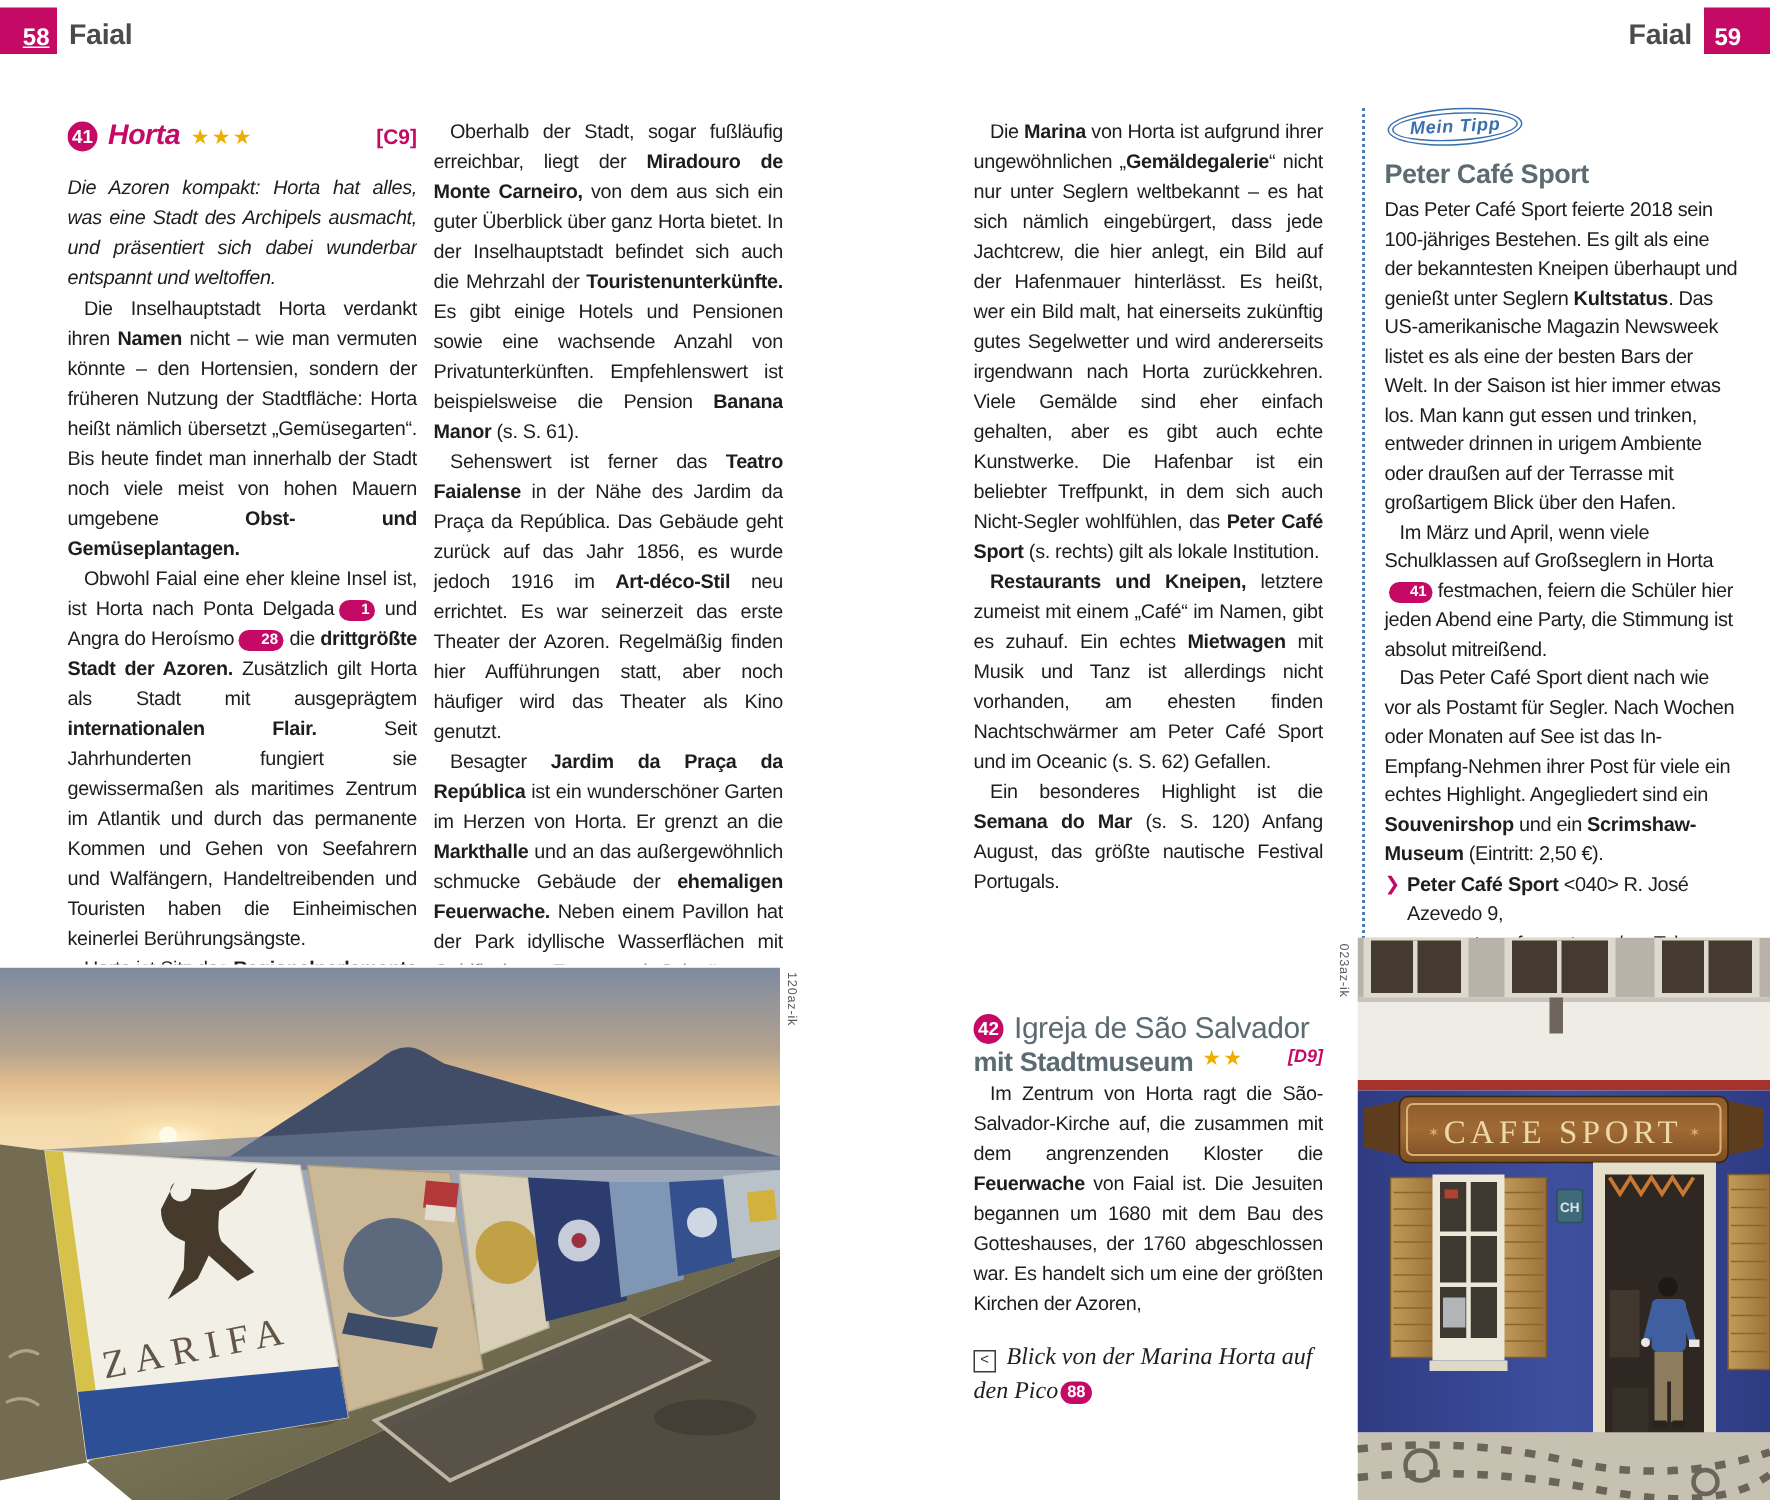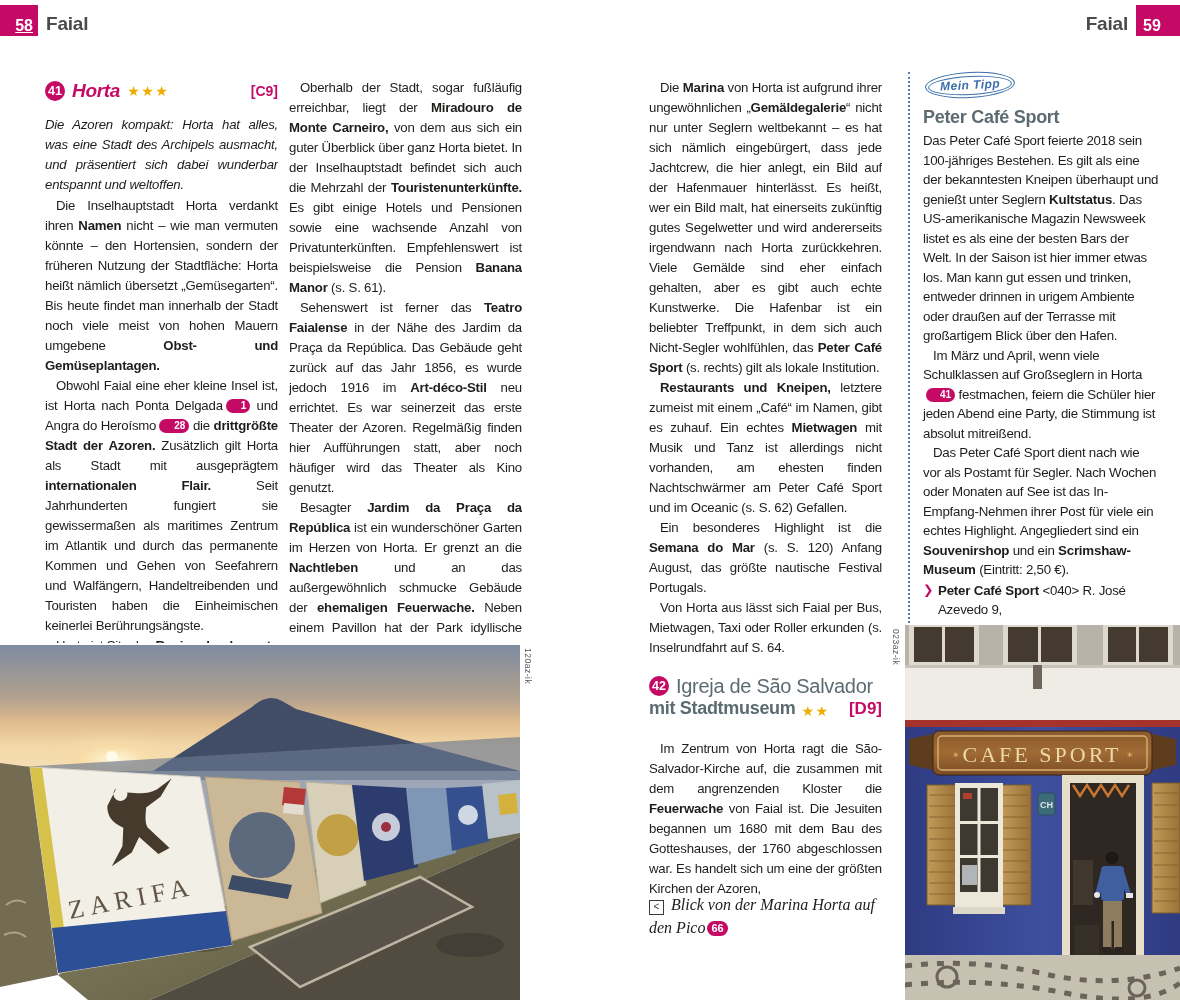--- a/index.html
+++ b/index.html
@@ -39,23 +39,23 @@
   .sec-head{display:flex;align-items:center;gap:7px;margin-bottom:13px;}
   .sec-badge{flex:0 0 auto;width:20px;height:20px;border-radius:50%;background:var(--mag);
     color:#fff;font-size:12.5px;font-weight:bold;display:inline-flex;align-items:center;justify-content:center;}
   .sec-title{font-size:19px;font-weight:bold;color:var(--mag);letter-spacing:-.3px;font-style:italic;}
   .stars{color:var(--gold);font-size:14px;letter-spacing:1.5px;}
   .gridref{margin-left:auto;color:var(--mag);font-weight:bold;font-size:14px;}
   
   .art42{position:absolute;left:649px;top:675px;width:233px;}
   .h42line{display:flex;align-items:center;gap:7px;}
   .h42line .t{font-size:20px;font-weight:normal;color:var(--hgray);letter-spacing:-.3px;line-height:22px;}
-  .h42line2{display:flex;align-items:flex-end;gap:6px;margin-bottom:20px;}
+  .h42line2{display:flex;align-items:flex-start;gap:6px;margin-bottom:0;}
   .h42line2 .t{font-size:18px;font-weight:bold;color:var(--hgray);letter-spacing:-.3px;line-height:22px;}
-  .h42line2 .gridref{font-size:17px;}
+  .h42line2 .gridref{font-size:12px;font-style:italic;}
   
   .ibadge{display:inline-block;background:var(--mag);color:#fff;font-weight:bold;
     font-size:10px;line-height:14px;min-width:8px;padding:0 4px;border-radius:9px;
     text-align:center;vertical-align:1px;margin-left:3px;letter-spacing:0;}
   
   .caption{position:absolute;left:649px;top:893px;width:230px;
     font-family:"Liberation Serif","DejaVu Serif",serif;font-style:italic;
     font-size:16px;line-height:23px;color:#20201e;}
   .cap-icon{display:inline-block;width:13px;height:13px;border:1.2px solid #3a3a3a;
     font-style:normal;font-size:10px;line-height:12px;text-align:center;color:#3a3a3a;
@@ -106,45 +106,44 @@
   </div>
   <p class="intro">Die Azoren kompakt: Horta hat alles, was eine Stadt des Archipels ausmacht, und präsentiert sich dabei wunderbar entspannt und weltoffen.</p>
   <p class="ind">Die Inselhauptstadt Horta verdankt ihren <b>Namen</b> nicht – wie man vermuten könnte – den Hortensien, sondern der früheren Nutzung der Stadtfläche: Horta heißt nämlich übersetzt „Gemüsegarten“. Bis heute findet man innerhalb der Stadt noch viele meist von hohen Mauern umgebene <b>Obst- und Gemüseplantagen.</b></p>
   <p class="ind">Obwohl Faial eine eher kleine Insel ist, ist Horta nach Ponta Delgada<span class="ibadge">1</span> und Angra do Heroísmo<span class="ibadge">28</span> die <b>drittgrößte Stadt der Azoren.</b> Zusätzlich gilt Horta als Stadt mit ausgeprägtem <b>internationalen Flair.</b> Seit Jahrhunderten fungiert sie gewissermaßen als maritimes Zentrum im Atlantik und durch das permanente Kommen und Gehen von Seefahrern und Walfängern, Handeltreibenden und Touristen haben die Einheimischen keinerlei Berührungsängste.</p>
   <p class="ind">Horta ist Sitz des <b>Regionalparlaments</b> der Azoren.</p>
 </section>
 
 <section class="col col2">
   <p class="ind">Oberhalb der Stadt, sogar fußläufig erreichbar, liegt der <b>Miradouro de Monte Carneiro,</b> von dem aus sich ein guter Überblick über ganz Horta bietet. In der Inselhauptstadt befindet sich auch die Mehrzahl der <b>Touristenunterkünfte.</b> Es gibt einige Hotels und Pensionen sowie eine wachsende Anzahl von Privatunterkünften. Empfehlenswert ist beispielsweise die Pension <b>Banana Manor</b> (s. S. 61).</p>
   <p class="ind">Sehenswert ist ferner das <b>Teatro Faialense</b> in der Nähe des Jardim da Praça da República. Das Gebäude geht zurück auf das Jahr 1856, es wurde jedoch 1916 im <b>Art-déco-Stil</b> neu errichtet. Es war seinerzeit das erste Theater der Azoren. Regelmäßig finden hier Aufführungen statt, aber noch häufiger wird das Theater als Kino genutzt.</p>
-  <p class="ind">Besagter <b>Jardim da Praça da República</b> ist ein wunderschöner Garten im Herzen von Horta. Er grenzt an die <b>Nachtleben</b> und an das außergewöhnlich schmucke Gebäude der <b>ehemaligen Feuerwache.</b> Neben einem Pavillon hat der Park idyllische Wasserflächen mit Goldfischen, Enten und Schwänen zu bieten.</p>
+  <p class="ind">Besagter <b>Jardim da Praça da República</b> ist ein wunderschöner Garten im Herzen von Horta. Er grenzt an die <b>Markthalle</b> und an das außergewöhnlich schmucke Gebäude der <b>ehemaligen Feuerwache.</b> Neben einem Pavillon hat der Park idyllische Wasserflächen mit Goldfischen, Enten und Schwänen zu bieten.</p>
 </section>
 
 <section class="col col3">
   <p class="ind">Die <b>Marina</b> von Horta ist aufgrund ihrer ungewöhnlichen „<b>Gemäldegalerie</b>“ nicht nur unter Seglern weltbekannt – es hat sich nämlich eingebürgert, dass jede Jachtcrew, die hier anlegt, ein Bild auf der Hafenmauer hinterlässt. Es heißt, wer ein Bild malt, hat einerseits zukünftig gutes Segelwetter und wird andererseits irgendwann nach Horta zurückkehren. Viele Gemälde sind eher einfach gehalten, aber es gibt auch echte Kunstwerke. Die Hafenbar ist ein beliebter Treffpunkt, in dem sich auch Nicht-Segler wohlfühlen, das <b>Peter Café Sport</b> (s. rechts) gilt als lokale Institution.</p>
   <p class="ind"><b>Restaurants und Kneipen,</b> letztere zumeist mit einem „Café“ im Namen, gibt es zuhauf. Ein echtes <b>Mietwagen</b> mit Musik und Tanz ist allerdings nicht vorhanden, am ehesten finden Nachtschwärmer am Peter Café Sport und im Oceanic (s. S. 62) Gefallen.</p>
   <p class="ind">Ein besonderes Highlight ist die <b>Semana do Mar</b> (s. S. 120) Anfang August, das größte nautische Festival Portugals.</p>
-  <p class="ind">Von Horta aus lässt sich Faial per Bus, Mietwagen, Taxi oder Roller erkunden (s. Inselrundfahrt auf S. 64.</p>
 </section>
 
 <section class="art42">
   <div class="h42line">
     <span class="sec-badge">42</span>
     <span class="t">Igreja de São Salvador</span>
   </div>
   <div class="h42line2">
     <span class="t">mit Stadtmuseum</span>
     <span class="stars">★★</span>
     <span class="gridref">[D9]</span>
   </div>
   <p class="ind">Im Zentrum von Horta ragt die São-Salvador-Kirche auf, die zusammen mit dem angrenzenden Kloster die <b>Feuerwache</b> von Faial ist. Die Jesuiten begannen um 1680 mit dem Bau des Gotteshauses, der 1760 abgeschlossen war. Es handelt sich um eine der größten Kirchen der Azoren,</p>
 </section>
 
 <div class="caption">
-  <span class="cap-icon">&lt;</span><span>Blick von der Marina Horta auf den Pico</span><span class="cap-badge">66</span>
+  <span class="cap-icon">&lt;</span><span>Blick von der Marina Horta auf den Pico</span><span class="cap-badge">88</span>
 </div>
 
 <aside class="tipbox">
   <span class="stamp-outer">
     <span class="stamp-inner">Mein Tipp</span>
   </span>
   <div class="tip-title">Peter Café Sport</div>
   <p>Das Peter Café Sport feierte 2018 sein 100-jähriges Bestehen. Es gilt als eine der bekanntesten Kneipen überhaupt und genießt unter Seglern <b>Kultstatus</b>. Das US-amerikanische Magazin Newsweek listet es als eine der besten Bars der Welt. In der Saison ist hier immer etwas los. Man kann gut essen und trinken, entweder drinnen in urigem Ambiente oder draußen auf der Terrasse mit großartigem Blick über den Hafen.</p>
   <p class="ind">Im März und April, wenn viele Schulklassen auf Großseglern in Horta<span class="ibadge">41</span> festmachen, feiern die Schüler hier jeden Abend eine Party, die Stimmung ist absolut mitreißend.</p>
   <p class="ind">Das Peter Café Sport dient nach wie vor als Postamt für Segler. Nach Wochen oder Monaten auf See ist das In-Empfang-Nehmen ihrer Post für viele ein echtes Highlight. Angegliedert sind ein <b>Souvenirshop</b> und ein <b>Scrimshaw-Museum</b> (Eintritt: 2,50 €).</p>

